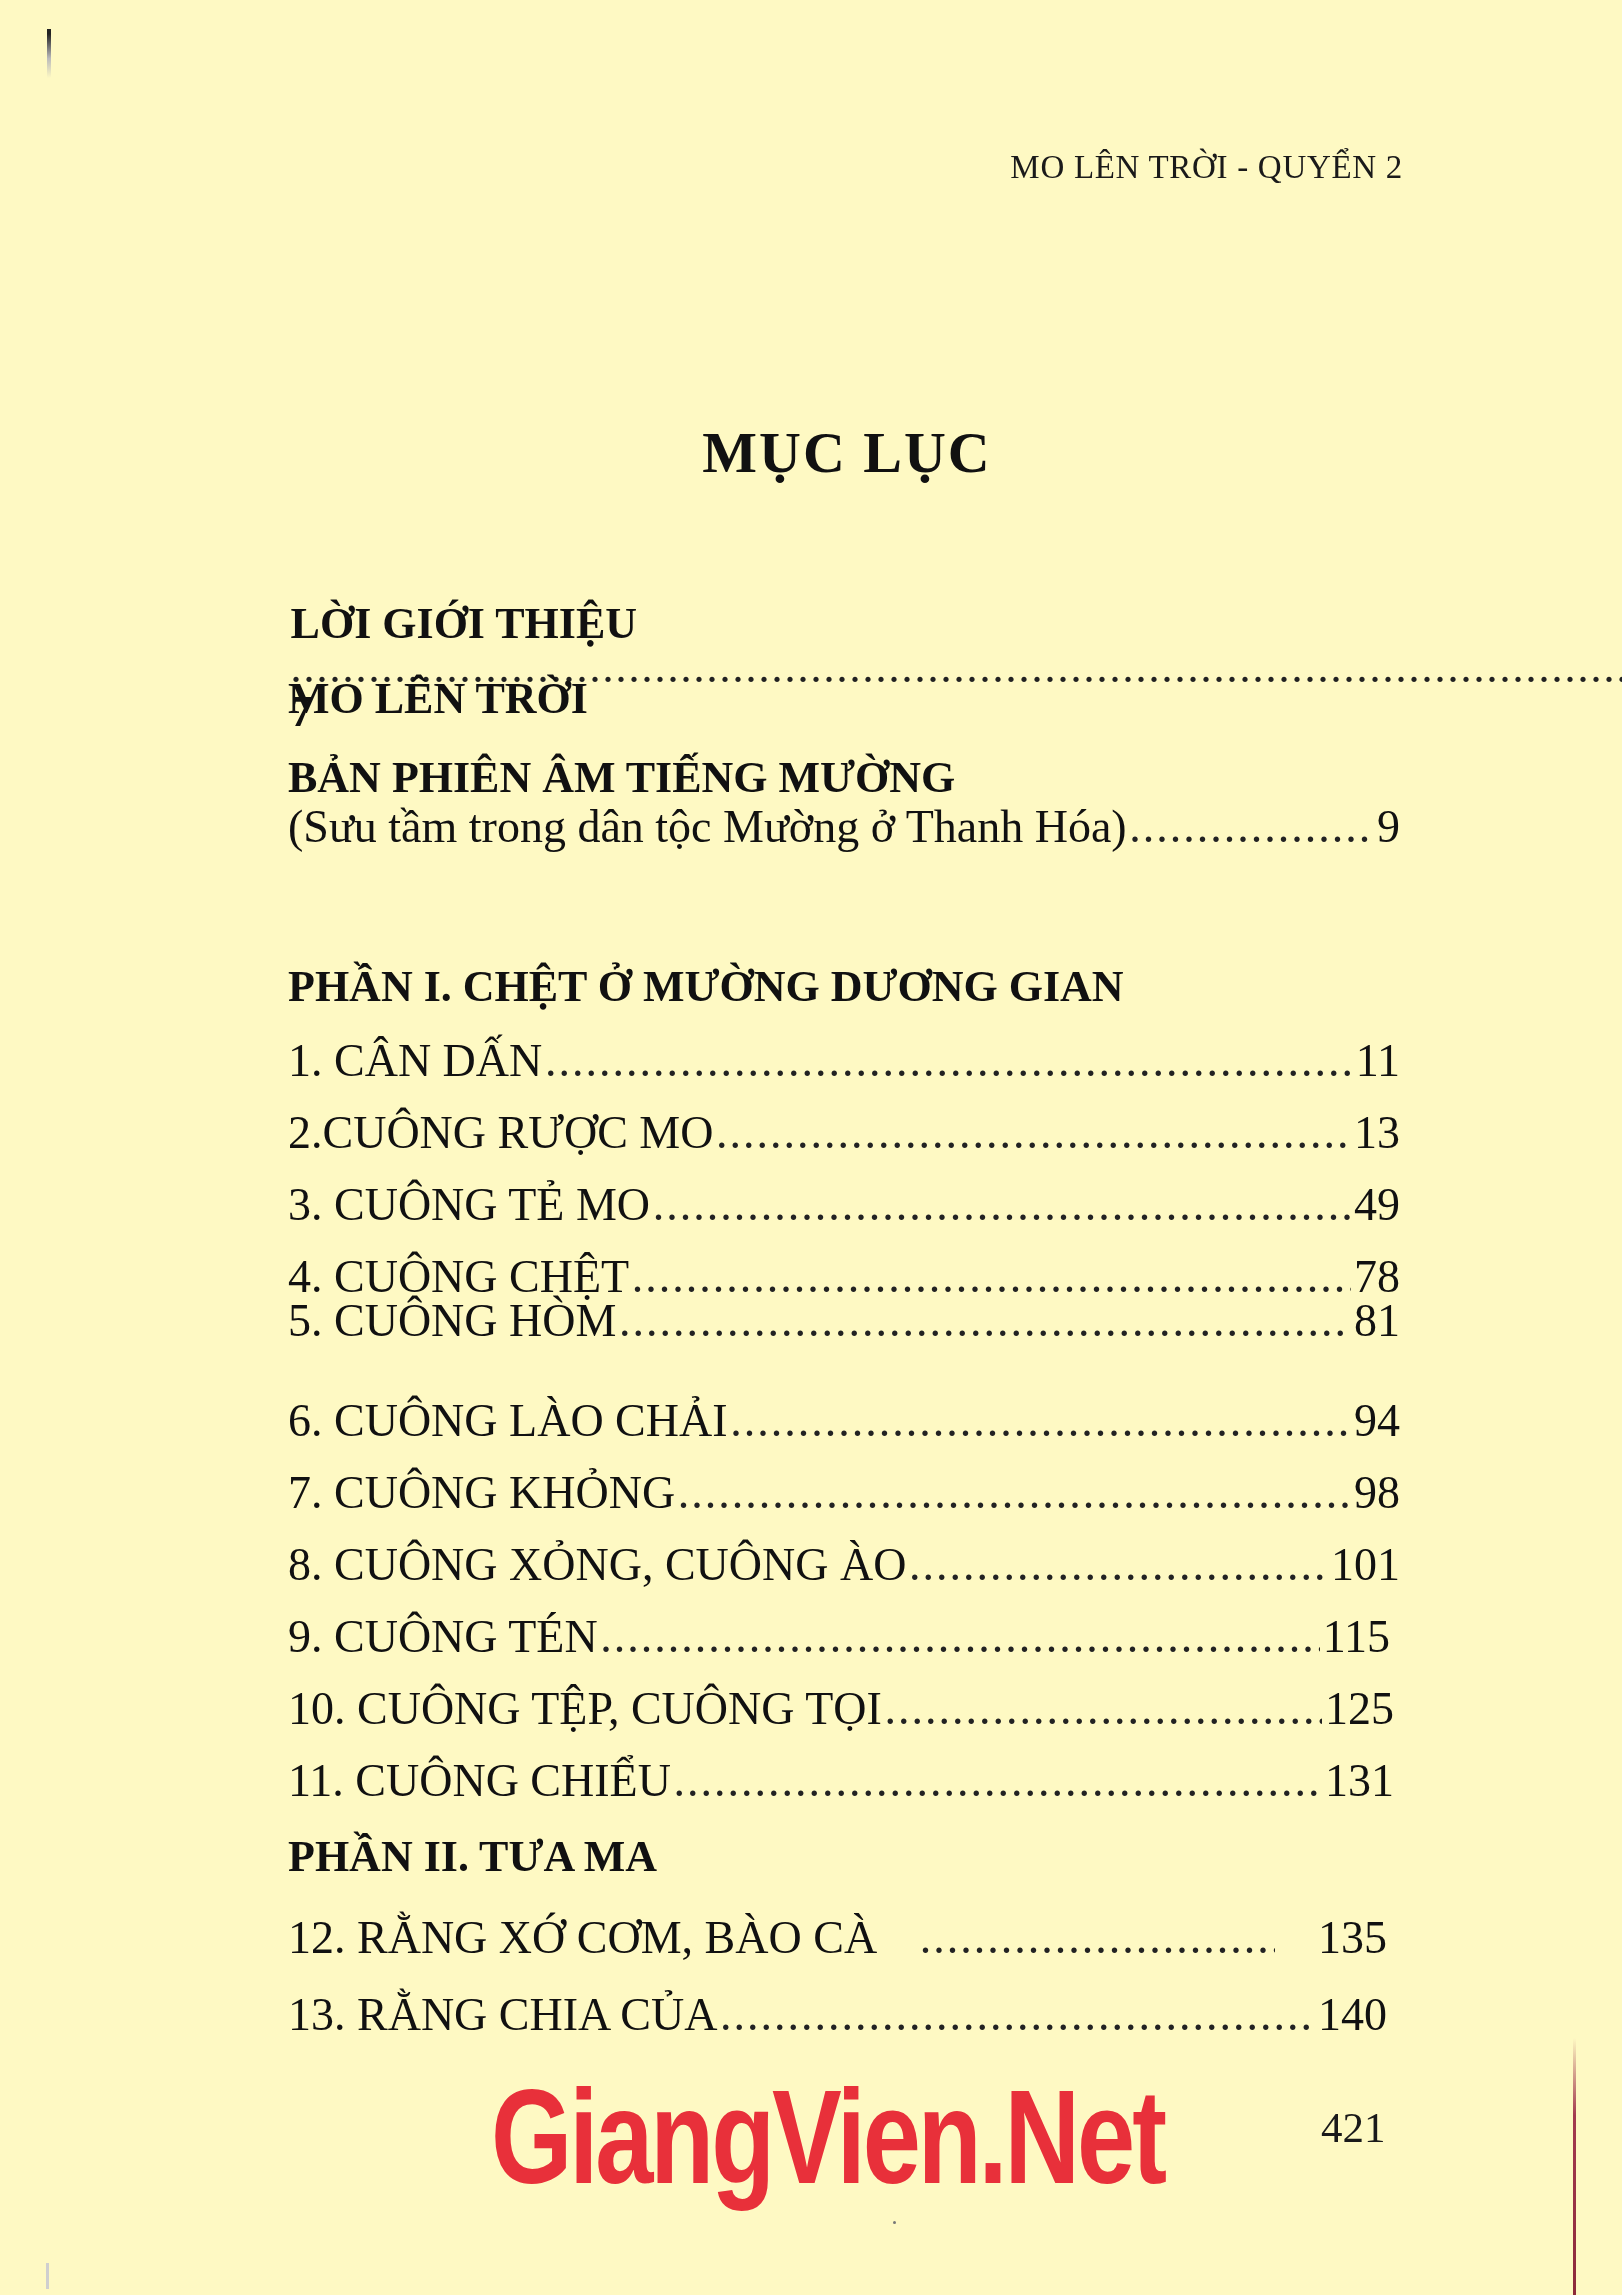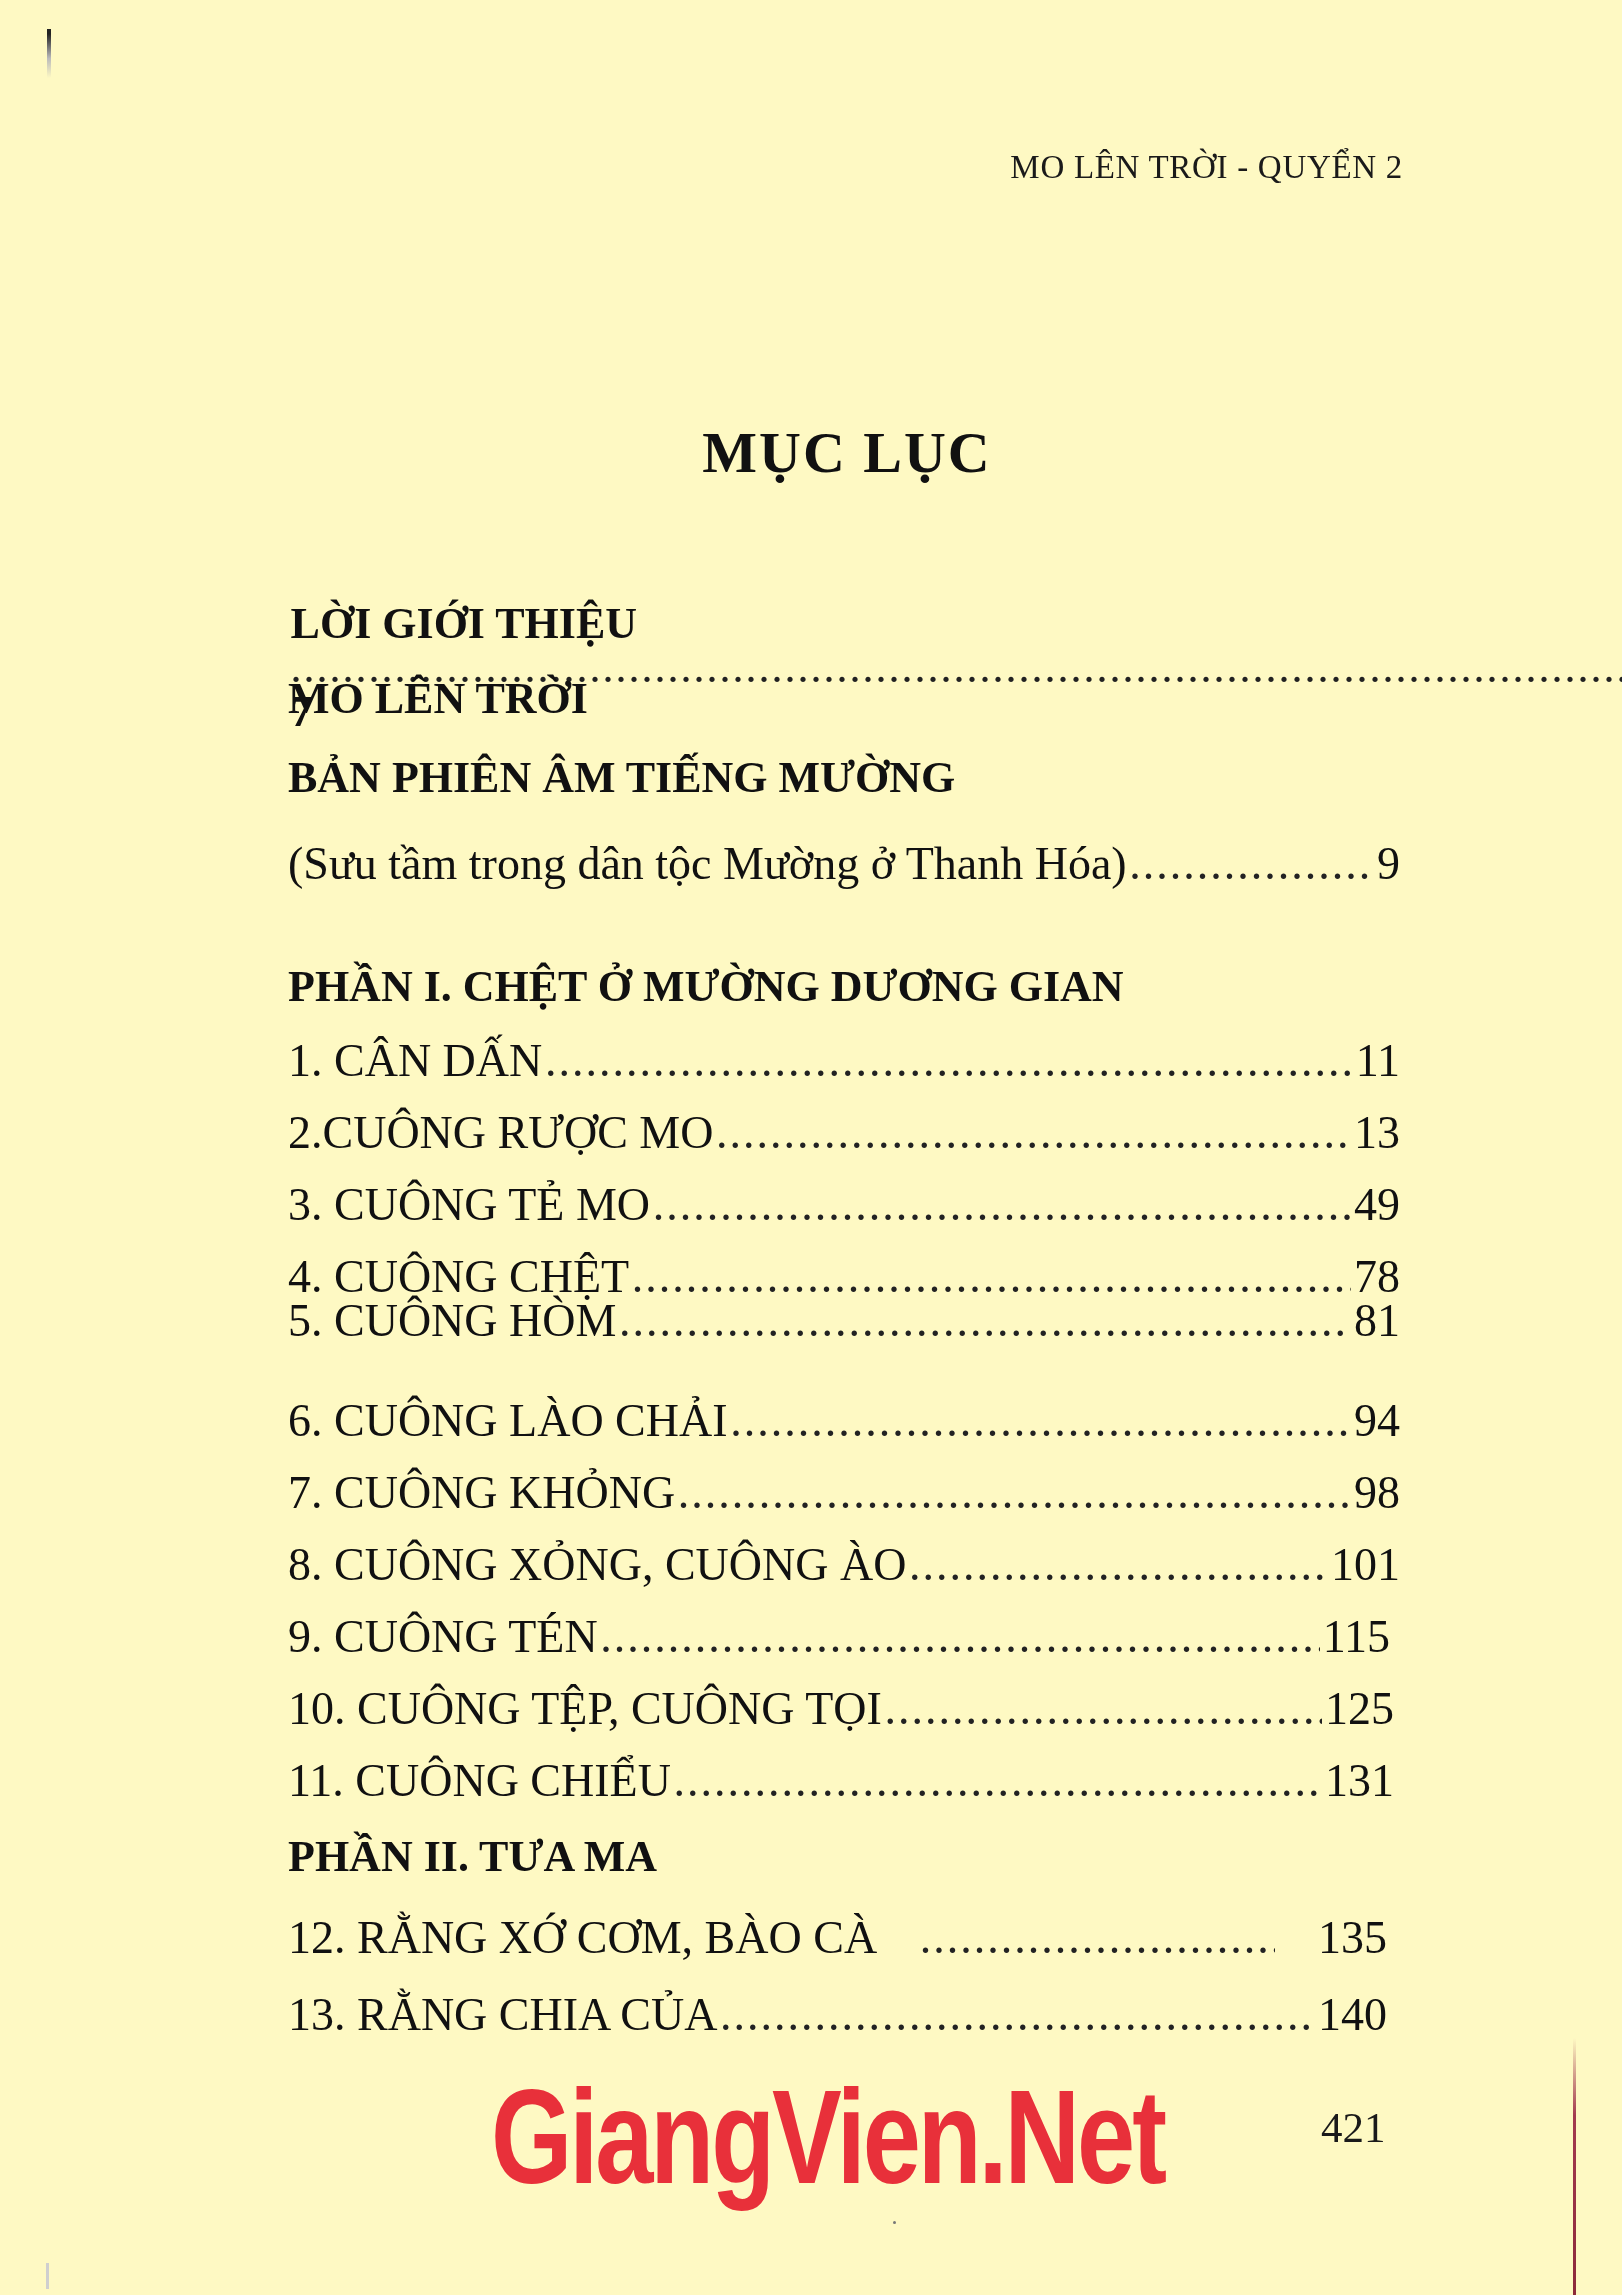--- a/index.html
+++ b/index.html
@@ -146,21 +146,21 @@
     </div>
 
     <div class="toc-row heading" style="top:677px;">
       <span class="label">MO LÊN TRỜI</span>
     </div>
 
     <div class="toc-row heading" style="top:756px;">
       <span class="label">BẢN PHIÊN ÂM TIẾNG MƯỜNG</span>
     </div>
 
-    <div class="toc-row" style="top:841px; width:1112px;">
+    <div class="toc-row" style="top:804px; width:1112px;">
       <span class="label">(Sưu tầm trong dân tộc Mường ở Thanh Hóa)</span>
       <span class="leader"></span>
       <span class="page-num">9</span>
     </div>
 
     <div class="toc-row heading" style="top:965px;">
       <span class="label">PHẦN I. CHỆT Ở MƯỜNG DƯƠNG GIAN</span>
     </div>
 
     <div class="toc-row" style="top:1038px; width:1112px;">

